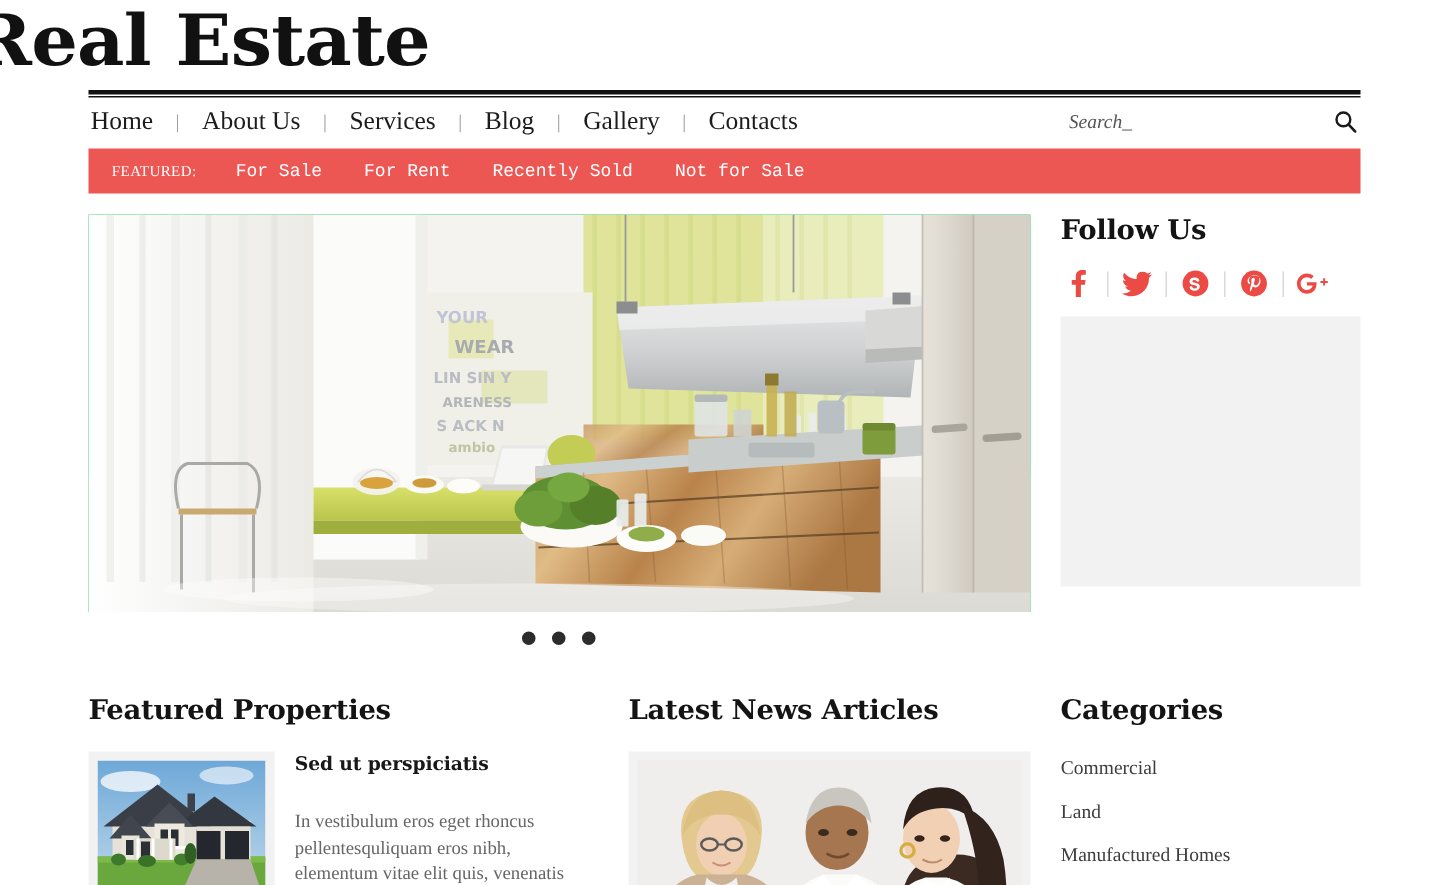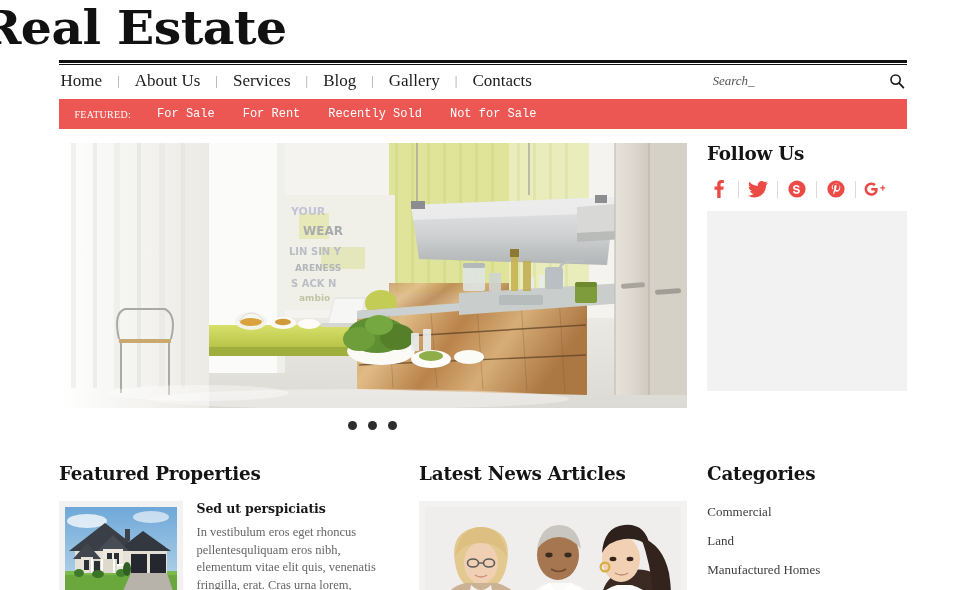--- a/index.html
+++ b/index.html
@@ -235,21 +235,21 @@
     padding: 6px;
     flex-shrink: 0;
   }
   .prop-thumb svg { display: block; width: 112px; height: 84px; }
   .prop-body { margin-left: 14px; width: 196px; }
   .prop-head {
     font-family: "DejaVu Serif", serif;
     font-weight: bold;
     font-size: 12.5px;
     color: #181818;
-    margin-bottom: 8px;
+    margin-bottom: 23px;
     letter-spacing: -0.1px;
   }
   .prop-text {
     font-family: "Liberation Serif", serif;
     font-size: 12.5px;
     line-height: 17.5px;
     color: #666666;
   }
 
   .news-img-wrap {

